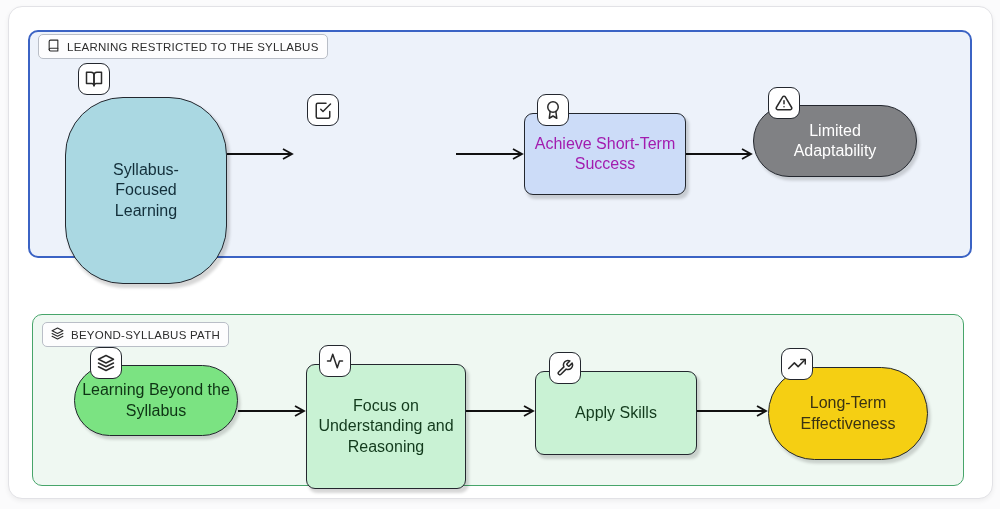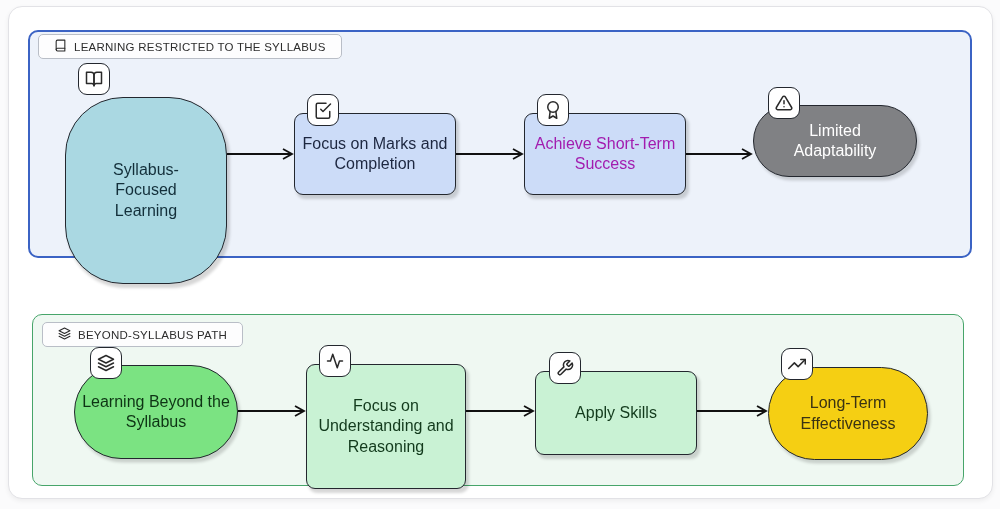--- a/index.html
+++ b/index.html
@@ -3,37 +3,37 @@
 <meta charset="utf-8">
 <style>
   html,body{margin:0;padding:0;background:#fbfbfc;font-family:"Liberation Sans","DejaVu Sans",sans-serif;}
   .canvas{position:relative;width:1000px;height:509px;overflow:hidden;background:#fbfbfc;}
   .card{position:absolute;left:8px;top:6px;width:983px;height:491px;background:#ffffff;
         border:1px solid #e2e2e6;border-radius:14px;box-shadow:0 2px 5px rgba(0,0,0,0.06);}
   .section{position:absolute;border-radius:10px;box-sizing:border-box;}
   .section-restricted{left:28px;top:30px;width:944px;height:228px;background:#edf2fa;border:2px solid #3b63c4;}
   .section-beyond{left:32px;top:314px;width:932px;height:172px;background:#eff8f2;border:1.5px solid #47a56a;}
   .pill{position:absolute;display:flex;align-items:center;gap:7px;background:#fdfdfe;border:1px solid #b9bec7;
-        border-radius:5px;padding:4px 15px;font-size:11.5px;color:#2d2d2d;letter-spacing:.25px;white-space:nowrap;z-index:4;}
+        border-radius:5px;padding:4px 8px;font-size:11.5px;color:#2d2d2d;letter-spacing:.25px;white-space:nowrap;z-index:4;}
   .pill svg{width:13px;height:13px;flex:0 0 auto;}
   .pill-restricted{left:38px;top:34px;}
   .pill-beyond{left:42px;top:322px;}
   .node{position:absolute;display:flex;align-items:center;justify-content:center;text-align:center;
         box-sizing:border-box;border:1.6px solid #23272e;font-size:16px;line-height:1.28;
         box-shadow:2.5px 3.5px 3px rgba(0,0,0,0.16);z-index:2;}
   .node span{display:block;}
   .n-sfl{left:65px;top:82px;width:162px;height:187px;border-radius:58px;background:#aad8e2;color:#132f3a;margin-top:15px;}
   .n-sfl span{max-width:112px;}
   .n-fmc{left:294px;top:113px;width:162px;height:82px;border-radius:9px;background:#ccdcf8;color:#1d2740;}
   .n-fmc span{max-width:152px;}
   .n-ats{left:524px;top:113px;width:162px;height:82px;border-radius:9px;background:#ccdcf8;color:#a21caf;}
   .n-ats span{max-width:142px;}
   .n-la{left:753px;top:105px;width:164px;height:72px;border-radius:49px;background:#808184;color:#ffffff;}
   .n-la span{max-width:130px;}
-  .n-lbs{left:74px;top:365px;width:164px;height:94px;border-radius:49px;background:#7be382;color:#0e3414;}
+  .n-lbs{left:74px;top:365px;width:164px;height:71px;border-radius:49px;background:#7be382;color:#0e3414;}
   .n-lbs span{max-width:152px;}
   .n-fur{left:306px;top:364px;width:160px;height:125px;border-radius:9px;background:#c9f2d4;color:#123a1c;}
   .n-fur span{max-width:142px;}
   .n-as{left:535px;top:371px;width:162px;height:84px;border-radius:9px;background:#c9f2d4;color:#123a1c;}
   .n-as span{max-width:150px;}
   .n-lte{left:768px;top:367px;width:160px;height:93px;border-radius:47px;background:#f5cf13;color:#3a3313;}
   .n-lte span{max-width:140px;}
   .badge{position:absolute;width:30px;height:30px;background:#ffffff;border:1.6px solid #23272e;border-radius:9px;
          display:flex;align-items:center;justify-content:center;z-index:5;}
   .badge svg{width:18px;height:18px;}
@@ -74,23 +74,20 @@
   <div class="node n-sfl">
     <span>Syllabus-Focused Learning</span>
   </div>
   <div class="badge b1">
     <svg viewBox="0 0 24 24" class="ic">
         <path d="M2 3h6a4 4 0 0 1 4 4v14a3 3 0 0 0-3-3H2z"></path>
         <path d="M22 3h-6a4 4 0 0 0-4 4v14a3 3 0 0 1 3-3h7z"></path>
       </svg>
   </div>
 
-  <div class="node n-fmc">
-    <span>Focus on Marks and Completion</span>
-  </div>
   <div class="badge b2">
     <svg viewBox="0 0 24 24" class="ic">
         <polyline points="9 11 12 14 22 4"></polyline>
         <path d="M21 14v7a2 2 0 0 1-2 2H5a2 2 0 0 1-2-2V5a2 2 0 0 1 2-2h11"></path>
       </svg>
   </div>
 
   <div class="node n-ats">
     <span>Achieve Short-Term Success</span>
   </div>

